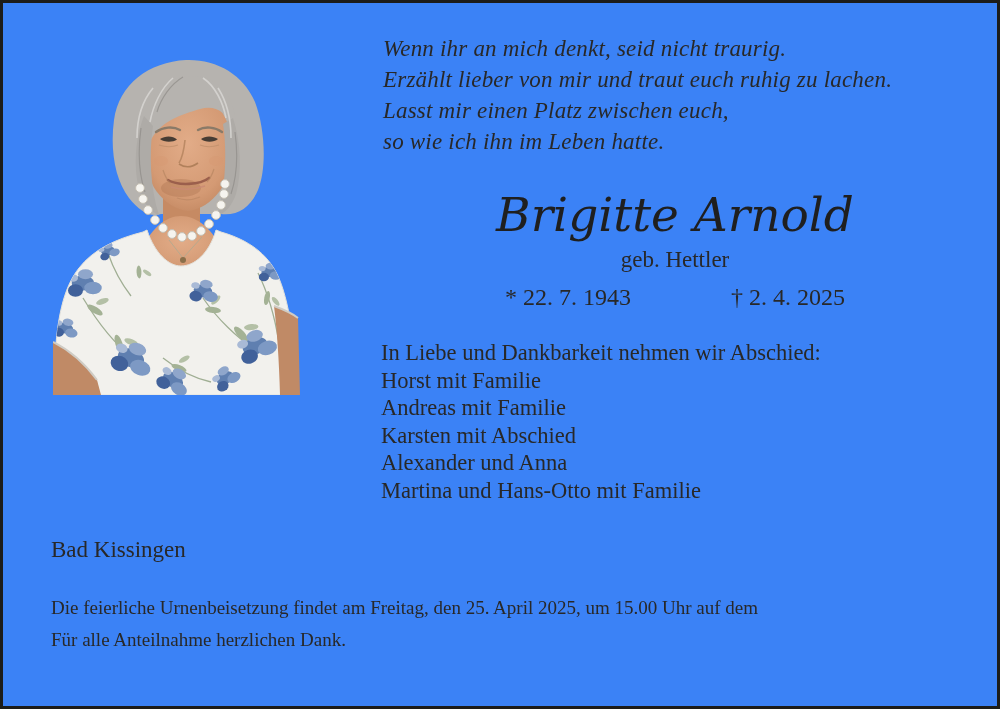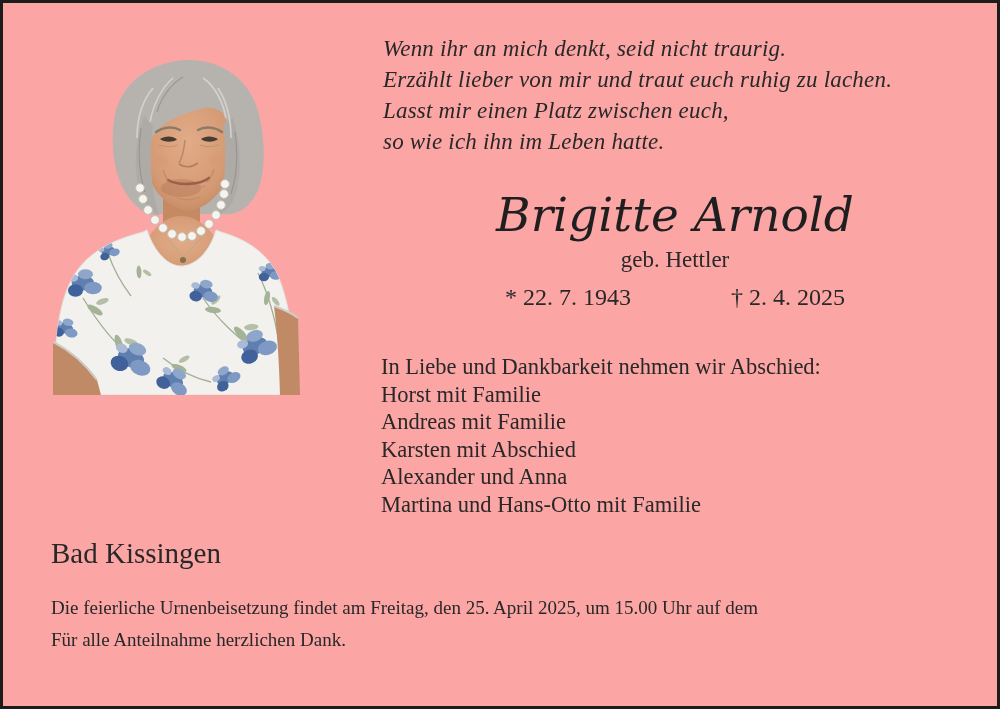--- a/index.html
+++ b/index.html
@@ -2,21 +2,21 @@
 <html><head>
 <meta charset="utf-8">
 <style>
   html, body { margin: 0; padding: 0; background: #ffffff; }
   .frame {
     position: relative;
     width: 1000px;
     height: 709px;
     box-sizing: border-box;
     border: 3px solid #1c1c1a;
-    background: #fca5a5;
+    background: #3b82f6;
     font-family: "Liberation Serif", serif;
     color: #282828;
     overflow: hidden;
   }
   .photo {
     position: absolute;
     left: 50px;
     top: 55px;
     width: 247px;
     height: 337px;
@@ -60,27 +60,26 @@
     gap: 100px;
     white-space: nowrap;
   }
   .family {
     position: absolute;
     left: 378px;
     top: 336px;
     font-size: 22.5px;
     line-height: 27.6px;
     white-space: nowrap;
-    margin-top: 14px;
   }
   .place {
     position: absolute;
     left: 48px;
     top: 534px;
-    font-size: 29px;
+    font-size: 23px;
     white-space: nowrap;
   }
   .funeral {
     position: absolute;
     left: 48px;
     top: 589px;
     font-size: 19px;
     line-height: 31.6px;
     white-space: nowrap;
   }

